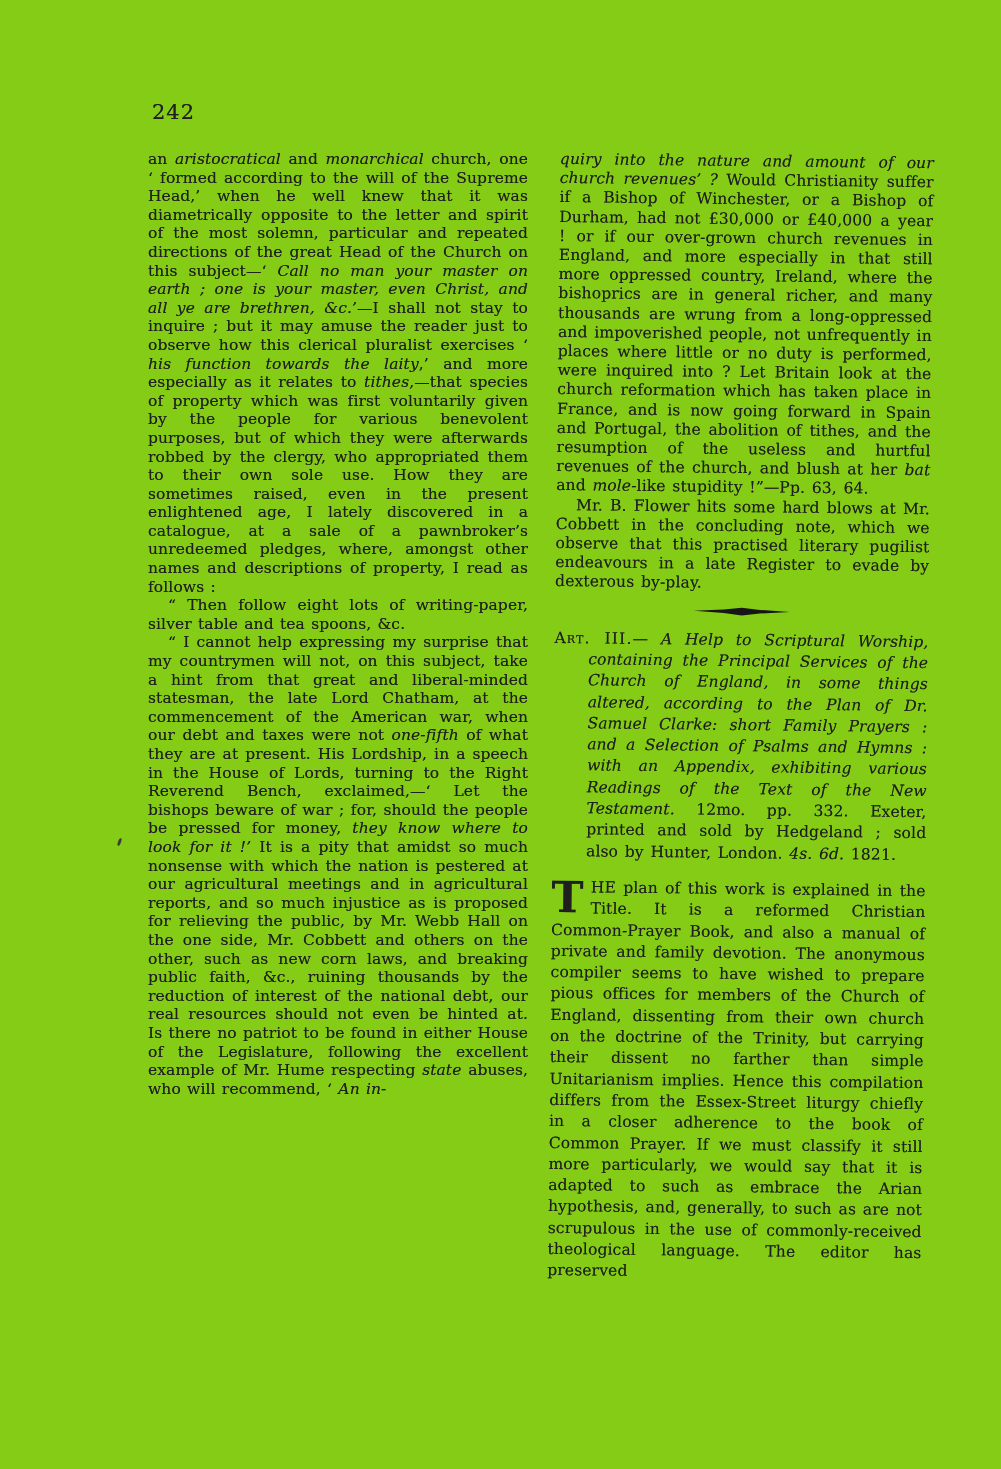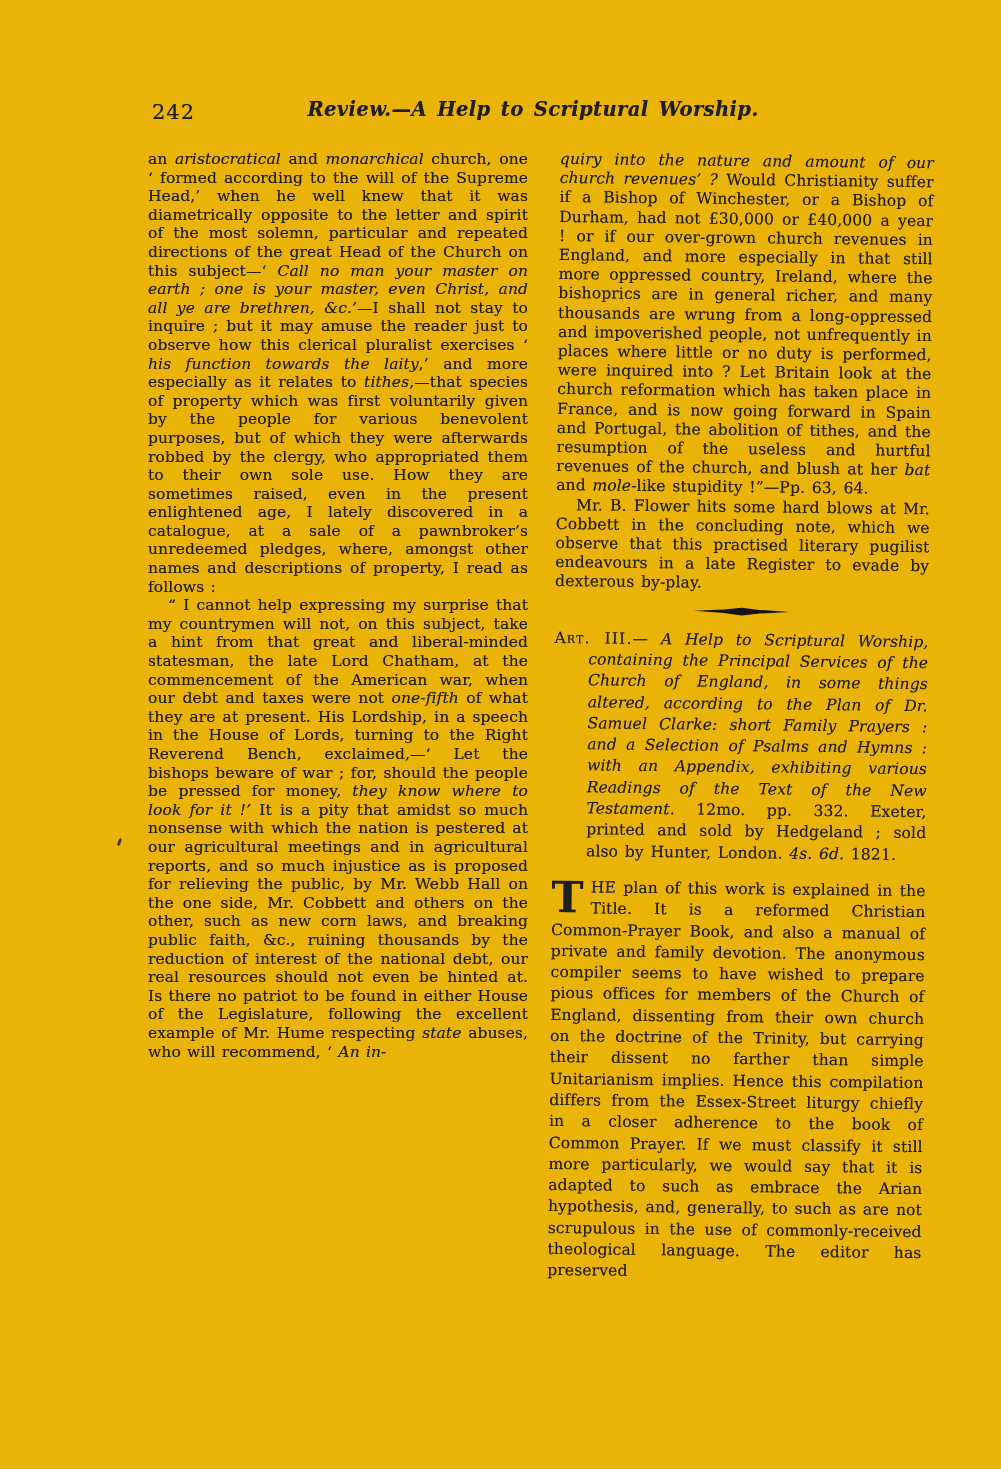--- a/index.html
+++ b/index.html
@@ -1,19 +1,19 @@
 <!DOCTYPE html>
 <html><head>
 <meta charset="utf-8">
 <style>
   html,body{margin:0;padding:0;background:#ffffff;}
   .page{
     position:relative;
     width:1001px;height:1469px;
-    background:#eab308;
+    background:#84cc16;
     overflow:hidden;
     font-family:"DejaVu Serif", serif;
     color:#1f1f1f;
     text-shadow:0 0 .5px rgba(10,10,10,.55);
   }
   
   .running-head{
     position:absolute;top:98px;left:148px;width:770px;height:30px;
   }
   .pageno{
@@ -70,29 +70,29 @@
     transform:rotate(18deg);
   }
 </style>
 </head>
 <body>
 
 <div class="page">
 
   <header class="running-head">
     <span class="pageno">242</span>
-    <span class="running-title">Review.—A Help to Scriptural Worship.</span>
   </header>
 
   <div class="speck"></div>
 
   <main class="columns">
 
     <section class="col col-left">
       <p class="para"><span>an </span><span class="seg-i">aristocratical</span><span> and </span><span class="seg-i">monarchical</span><span> church, one ‘ formed according to the will of the Supreme Head,’ when he well knew that it was diametrically opposite to the letter and spirit of the most solemn, particular and repeated directions of the great Head of the Church on this subject—‘ </span><span class="seg-i">Call no man your master on earth ; one is your master, even Christ, and all ye are brethren, &amp;c.’</span><span>—I shall not stay to inquire ; but it may amuse the reader just to observe how this clerical pluralist exercises ‘ </span><span class="seg-i">his function towards the laity</span><span>,’ and more especially as it relates to </span><span class="seg-i">tithes</span><span>,—that species of property which was first voluntarily given by the people for various benevolent purposes, but of which they were afterwards robbed by the clergy, who appropriated them to their own sole use.  How they are sometimes raised, even in the present enlightened age, I lately discovered in a catalogue, at a sale of a pawnbroker’s unredeemed pledges, where, amongst other names and descriptions of property, I read as follows :</span></p>
+      <p class="para indent"><span>“ Then follow eight lots of writing-paper, silver table and tea spoons, &amp;c.</span></p>
       <p class="para indent"><span>“ I cannot help expressing my surprise that my countrymen will not, on this subject, take a hint from that great and liberal-minded statesman, the late Lord Chatham, at the commencement of the American war, when our debt and taxes were not </span><span class="seg-i">one-fifth</span><span> of what they are at present.  His Lordship, in a speech in the House of Lords, turning to the Right Reverend Bench, exclaimed,—‘ Let the bishops beware of war ; for, should the people be pressed for money, </span><span class="seg-i">they know where to look for it !’</span><span>  It is a pity that amidst so much nonsense with which the nation is pestered at our agricultural meetings and in agricultural reports, and so much injustice as is proposed for relieving the public, by Mr. Webb Hall on the one side, Mr. Cobbett and others on the other, such as new corn laws, and breaking public faith, &amp;c., ruining thousands by the reduction of interest of the national debt, our real resources should not even be hinted at.  Is there no patriot to be found in either House of the Legislature, following the excellent example of Mr. Hume respecting </span><span class="seg-i">state</span><span> abuses, who will recommend, ‘ </span><span class="seg-i">An in-</span></p>
     </section>
 
     <section class="col col-right">
       <p class="para"><span class="seg-i">quiry into the nature and amount of our church revenues’ ?</span><span>  Would Christianity suffer if a Bishop of Winchester, or a Bishop of Durham, had not £30,000 or £40,000 a year !  or if our over-grown church revenues in England, and more especially in that still more oppressed country, Ireland, where the bishoprics are in general richer, and many thousands are wrung from a long-oppressed and impoverished people, not unfrequently in places where little or no duty is performed, were inquired into ?  Let Britain look at the church reformation which has taken place in France, and is now going forward in Spain and Portugal, the abolition of tithes, and the resumption of the useless and hurtful revenues of the church, and blush at her </span><span class="seg-i">bat</span><span> and </span><span class="seg-i">mole-</span><span>like stupidity !”—Pp. 63, 64.</span></p>
       <p class="para indent"><span>Mr. B. Flower hits some hard blows at Mr. Cobbett in the concluding note, which we observe that this practised literary pugilist endeavours in a late Register to evade by dexterous by-play.</span></p>
 
       <div class="rule-wrap">
         <svg width="96" height="9" viewBox="0 0 96 9" aria-hidden="true">
           <polygon points="0,4.3 30,2.6 48,0.7 66,2.6 96,4.3 66,6.2 48,8.3 30,6.2" fill="#161616"></polygon>

